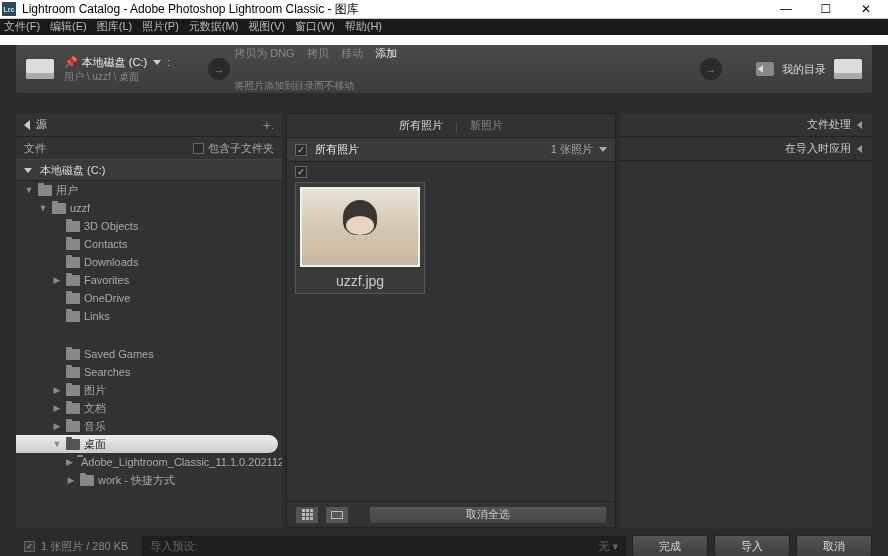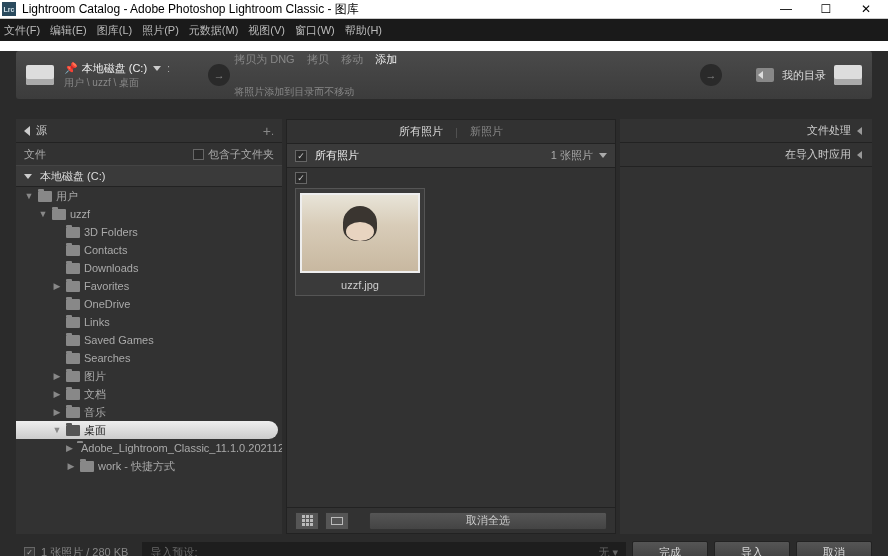--- a/index.html
+++ b/index.html
@@ -1,21 +1,21 @@
 <!DOCTYPE html>
 <html><head>
 <meta charset="utf-8">
 <style>
 *{margin:0;padding:0;box-sizing:border-box;font-family:"Microsoft YaHei",Arial,sans-serif;font-size:11px;-webkit-user-select:none;user-select:none}
 body{background:#fff;width:888px;height:556px;overflow:hidden}
 .titlebar{height:19px;background:#fff;display:flex;align-items:center;padding:0 2px;border-bottom:1px solid #ccc}
 .titlebar .logo{width:14px;height:14px;background:#2a4a5e;color:#d0e0e8;font-size:7px;font-weight:bold;display:flex;align-items:center;justify-content:center;margin-right:6px}
 .titlebar .title{flex:1;color:#000;font-size:12px}
 .titlebar .winbtn{width:40px;height:18px;display:flex;align-items:center;justify-content:center;color:#000;font-size:12px}
-.menubar{height:22px;background:#1a1a1a;display:flex;align-items:center;padding:0 4px;color:#bbb;font-size:11px}
+.menubar{height:16px;background:#1a1a1a;display:flex;padding:0 4px;color:#bbb;font-size:11px}
 .menubar span{margin-right:10px}
 .app{background:#2b2b2b;height:519px;position:relative}
 .topbar{height:48px;background:linear-gradient(#4a4a4a,#3c3c3c);margin:10px 16px 0;border-radius:3px;display:flex;align-items:center;padding:0 10px;color:#ddd}
 .drive-ico{width:28px;height:20px;background:#ddd;border-radius:2px;margin-right:10px;box-shadow:inset 0 -6px 0 #aaa}
 .drive-info{flex:0 0 auto}
 .drive-name{font-size:12px;color:#eee;display:flex;align-items:center}
 .drive-name .arrow{width:0;height:0;border-left:4px solid transparent;border-right:4px solid transparent;border-top:5px solid #ccc;margin-left:6px}
 .drive-path{font-size:10px;color:#888}
 .nav-btn{width:22px;height:22px;border-radius:50%;background:#2a2a2a;display:flex;align-items:center;justify-content:center;color:#888;margin:0 4px}
 .top-actions{flex:1;color:#888;font-size:11px}
@@ -51,21 +51,21 @@
 .grp-hdr{height:24px;background:#3a3a3a;display:flex;align-items:center;padding:0 8px;color:#eee;font-size:12px;border-bottom:1px solid #222}
 .grp-hdr .chk2{width:12px;height:12px;border:1px solid #666;background:#2a2a2a;margin-right:8px;display:flex;align-items:center;justify-content:center;color:#ccc;font-size:9px}
 .grp-hdr .cnt{margin-left:auto;color:#aaa;font-size:10px;display:flex;align-items:center;gap:6px}
 .grp-hdr .tri-d2{width:0;height:0;border-left:4px solid transparent;border-right:4px solid transparent;border-top:5px solid #aaa}
 .thumbs{flex:1;padding:4px 8px}
 .thumb-chk{width:12px;height:12px;border:1px solid #666;background:#2a2a2a;display:flex;align-items:center;justify-content:center;color:#ccc;font-size:9px;margin-bottom:4px}
 .thumb{width:130px;background:#3a3a3a;padding:4px;border:1px solid #555}
 .thumb-img{width:100%;height:80px;border:2px solid #eee;background:linear-gradient(180deg,#e8e4d8 0%,#d8ccb8 40%,#c8b8a0 100%);position:relative;overflow:hidden}
 .thumb-img::before{content:"";position:absolute;left:35%;top:15%;width:30%;height:45%;background:#3a3530;border-radius:50% 50% 40% 40%}
 .thumb-img::after{content:"";position:absolute;left:38%;top:35%;width:24%;height:25%;background:#e8d4c0;border-radius:50%}
-.thumb-lbl{text-align:center;color:#ccc;font-size:11px;margin-top:6px}
+.thumb-lbl{text-align:center;color:#ccc;font-size:14px;margin-top:6px}
 .center-btm{height:26px;display:flex;align-items:center;padding:0 8px;gap:6px;border-top:1px solid #222}
 .view-btn{width:24px;height:18px;background:#555;border:1px solid #333;display:flex;align-items:center;justify-content:center}
 .grid-ico{display:grid;grid-template-columns:repeat(3,3px);grid-template-rows:repeat(3,3px);gap:1px}
 .grid-ico div{background:#bbb}
 .single-ico{width:12px;height:8px;border:1px solid #bbb}
 .act-btn{flex:1;height:18px;background:linear-gradient(#555,#444);border:1px solid #333;color:#ccc;font-size:11px;display:flex;align-items:center;justify-content:center;border-radius:2px}
 .right-panel{width:252px;background:#323232;display:flex;flex-direction:column}
 .r-hdr{height:24px;display:flex;align-items:center;justify-content:flex-end;padding:0 10px;color:#ccc;font-size:12px;border-bottom:1px solid #222;gap:6px}
 .r-hdr .tri-l{width:0;height:0;border-top:4px solid transparent;border-bottom:4px solid transparent;border-right:5px solid #999}
 .bottom{position:absolute;bottom:0;left:0;right:0;height:36px;background:#2b2b2b;display:flex;align-items:center;padding:0 16px;gap:6px}
@@ -154,21 +154,21 @@
             <span>用户</span>
           </div>
           <div class="tree-item" style="padding-left: 22px;">
             <span class="exp">▼</span>
             <span class="fico"></span>
             <span>uzzf</span>
           </div>
           <div class="tree-item" style="padding-left: 36px;">
             <span class="exp"></span>
             <span class="fico"></span>
-            <span>3D Folders</span>
+            <span>3D Objects</span>
           </div>
           <div class="tree-item" style="padding-left: 36px;">
             <span class="exp"></span>
             <span class="fico"></span>
             <span>Contacts</span>
           </div>
           <div class="tree-item" style="padding-left: 36px;">
             <span class="exp"></span>
             <span class="fico"></span>
             <span>Downloads</span>
@@ -181,21 +181,21 @@
           <div class="tree-item" style="padding-left: 36px;">
             <span class="exp"></span>
             <span class="fico"></span>
             <span>OneDrive</span>
           </div>
           <div class="tree-item" style="padding-left: 36px;">
             <span class="exp"></span>
             <span class="fico"></span>
             <span>Links</span>
           </div>
-          <div class="tree-item" style="padding-left: 36px;">
+          <div class="tree-item" style="padding-left: 36px; margin-top: 20px;">
             <span class="exp"></span>
             <span class="fico"></span>
             <span>Saved Games</span>
           </div>
           <div class="tree-item" style="padding-left: 36px;">
             <span class="exp"></span>
             <span class="fico"></span>
             <span>Searches</span>
           </div>
           <div class="tree-item" style="padding-left: 36px;">

